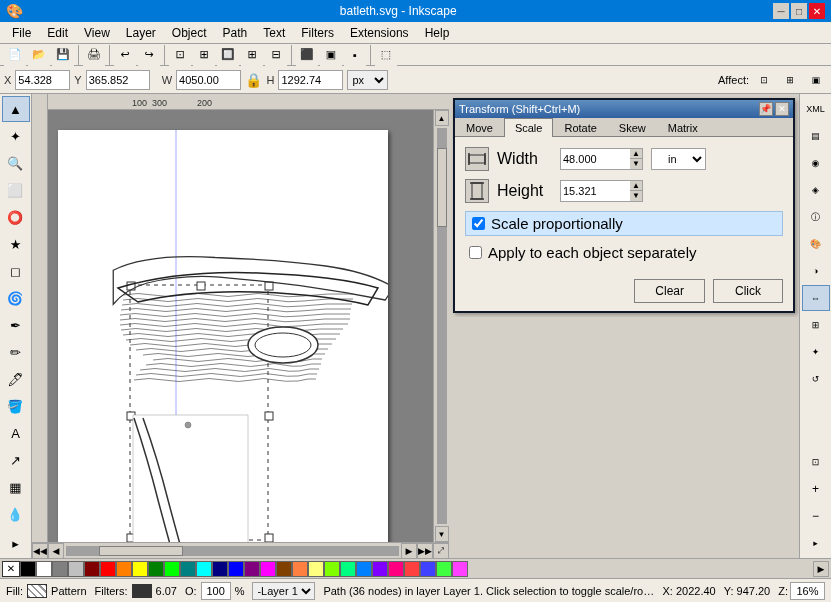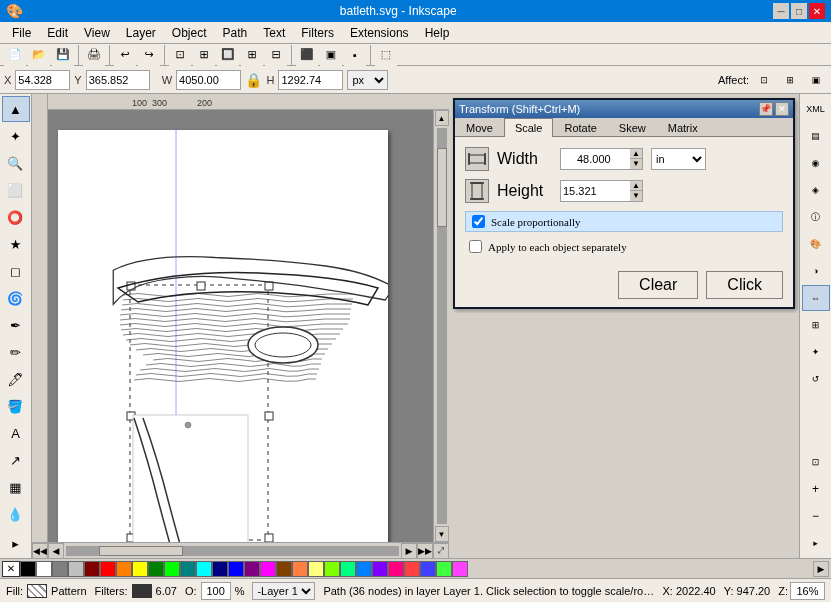--- a/index.html
+++ b/index.html
@@ -48,32 +48,32 @@
     .transform-tab { padding: 3px 10px; font-size: 11px; cursor: pointer; border: 1px solid transparent; border-bottom: none; margin-bottom: -1px; }
     .transform-tab.active { background: #f0ece4; border-color: #808080; border-bottom-color: #f0ece4; }
 
     
     #transform-content { padding: 10px; }
     .transform-row { display: flex; align-items: center; margin-bottom: 8px; gap: 8px; }
     .transform-icon { width: 24px; height: 24px; border: 1px solid #808080; background: #d4d0c8; display: flex; align-items: center; justify-content: center; font-size: 10px; flex-shrink: 0; }
     .transform-label { width: 55px; font-size: 16px; }
     .transform-input { width: 80px; height: 22px; border: 1px solid #a0a0a0; background: white; font-size: 11px; padding: 0 2px; }
     .spin-btn { width: 14px; height: 10px; background: #d4d0c8; border: 1px solid #808080; font-size: 8px; display: flex; align-items: center; justify-content: center; cursor: pointer; line-height: 1; }
-    .transform-unit { width: 60px; height: 22px; border: 1px solid #a0a0a0; background: white; font-size: 11px; }
+    .transform-unit { width: 60px; height: 22px; border: 1px solid #a0a0a0; background: white; font-size: 11px; padding-left: 12px; }
 
     .checkbox-row { display: flex; align-items: center; gap: 6px; padding-left: 4px; }
     .checkbox-row input[type=checkbox] { cursor: pointer; }
-    .checkbox-row label { font-size: 11px; cursor: pointer; font-family: Liberation Serif, serif; }
+    .checkbox-row label { font-size: 15px; cursor: pointer; }
 
     
     .highlight-check { background: #d0e8ff; padding: 2px 4px; border: 1px solid #a0c0e0; }
 
     
     #transform-buttons { display: flex; justify-content: flex-end; gap: 8px; padding: 8px 10px; }
-    .dlg-action-btn { padding: 4px 20px; background: #f0ece4; border: 1px solid #808080; font-size: 16px; cursor: pointer; min-width: 70px; }
+    .dlg-action-btn { padding: 4px 20px; background: #f0ece4; border: 1px solid #808080; font-size: 12px; cursor: pointer; min-width: 70px; }
 
     
     #extra-toolbar { width: 32px; background: #f0ece4; border-left: 1px solid #a0a0a0; display: flex; flex-direction: column; align-items: center; padding: 2px 0; gap: 1px; }
 
     
     #canvas-scroll-h { height: 16px; background: #d4d0c8; border-top: 1px solid #a0a0a0; display: flex; align-items: center; }
     .scroll-btn { width: 16px; height: 16px; background: #d4d0c8; border: 1px solid #a0a0a0; font-size: 9px; display: flex; align-items: center; justify-content: center; cursor: pointer; flex-shrink: 0; }
 
     
     #statusbar { height: 24px; background: #f0ece4; border-top: 1px solid #a0a0a0; display: flex; align-items: center; padding: 0 6px; font-size: 11px; gap: 8px; }
@@ -314,21 +314,21 @@
         <div class="transform-row">
           <div class="transform-icon">
             <svg width="20" height="20" viewBox="0 0 20 20">
               <rect x="2" y="6" width="16" height="8" fill="none" stroke="#333" stroke-width="1"></rect>
               <line x1="2" y1="4" x2="2" y2="16" stroke="#333" stroke-width="1.5"></line>
               <line x1="18" y1="4" x2="18" y2="16" stroke="#333" stroke-width="1.5"></line>
             </svg>
           </div>
           <span class="transform-label">Width</span>
           <div class="input-spin-group">
-            <input type="text" class="transform-input" value="48.000" style="width: 70px; height: 22px; border-top: 1px solid rgb(160, 160, 160); border-bottom: 1px solid rgb(160, 160, 160); border-left: 1px solid rgb(160, 160, 160); border-image: initial; font-size: 11px; padding: 0px 16px; border-right: none;">
+            <input type="text" class="transform-input" value="48.000" style="width: 70px; height: 22px; border-top: 1px solid rgb(160, 160, 160); border-bottom: 1px solid rgb(160, 160, 160); border-left: 1px solid rgb(160, 160, 160); border-image: initial; font-size: 11px; padding: 0px 2px; border-right: none;">
             <div class="spin-group-btns">
               <div class="spin-btn">▲</div>
               <div class="spin-btn">▼</div>
             </div>
           </div>
           <select class="transform-unit" style="width:55px;height:22px;font-size:11px;border:1px solid #a0a0a0;">
             <option>in</option><option>px</option><option>mm</option><option>cm</option>
           </select>
         </div>
 

